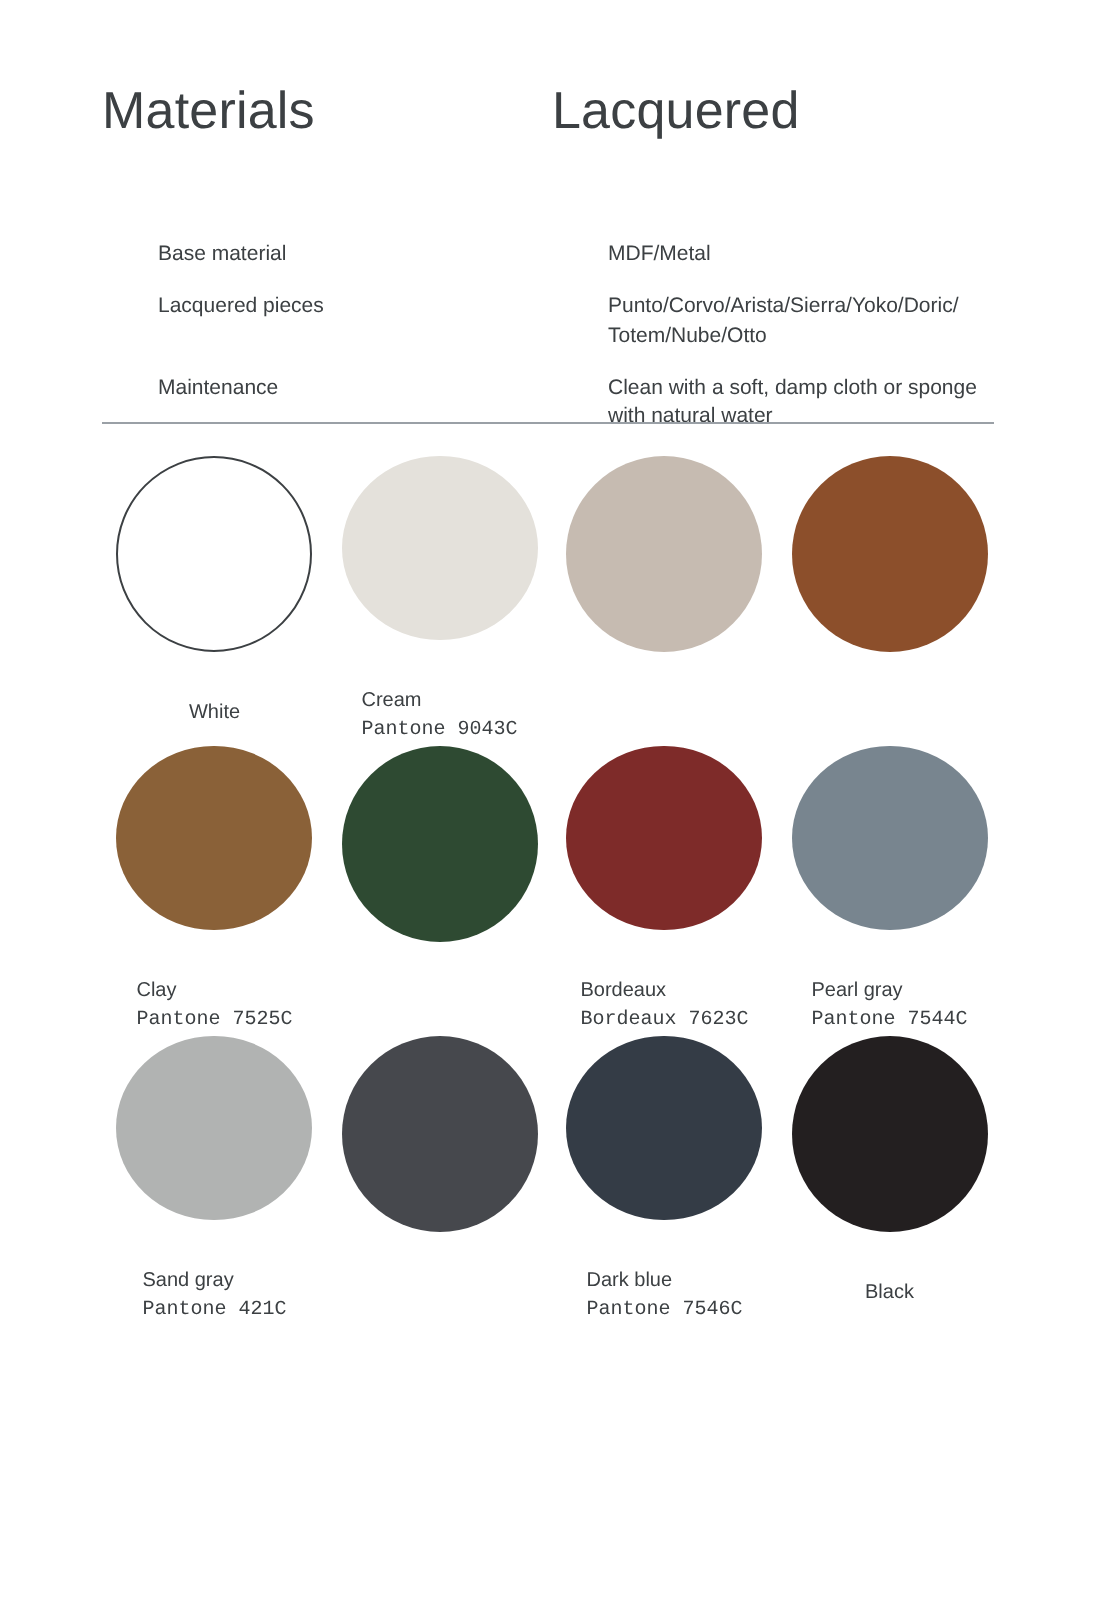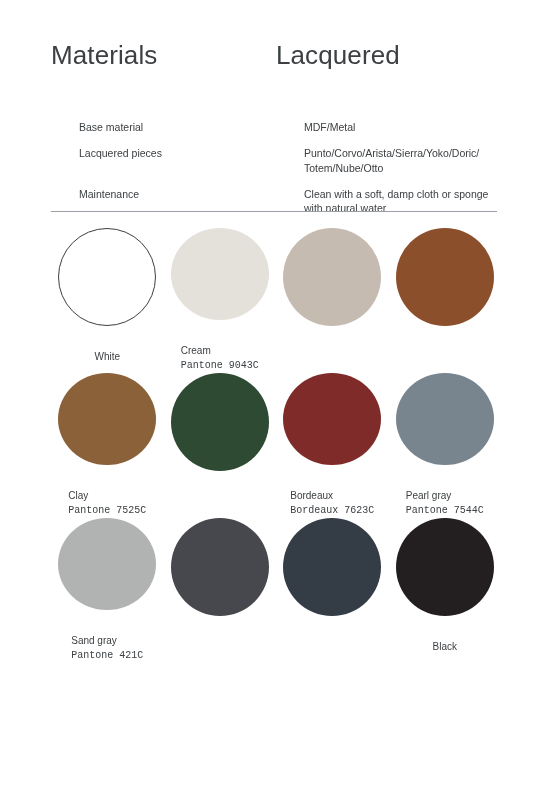--- a/index.html
+++ b/index.html
@@ -208,20 +208,24 @@
         <div class="swatch-caption">
           <span class="swatch-name">Sand gray</span>
           <span class="swatch-code">Pantone 421C</span>
         </div>
       </div>
       <div class="swatch">
         <div class="swatch-circle" style="background: rgb(70, 72, 77);"></div>
       </div>
       <div class="swatch">
         <div class="swatch-circle" style="background: rgb(52, 60, 70);"></div>
+        <div class="swatch-caption">
+          <span class="swatch-name">Dark blue</span>
+          <span class="swatch-code">Pantone 7546C</span>
+        </div>
       </div>
       <div class="swatch">
         <div class="swatch-circle" style="background: rgb(35, 31, 32);"></div>
         <div class="swatch-caption">
           <span class="swatch-name">Black</span>
         </div>
       </div>
     </div>
 
 </div>

